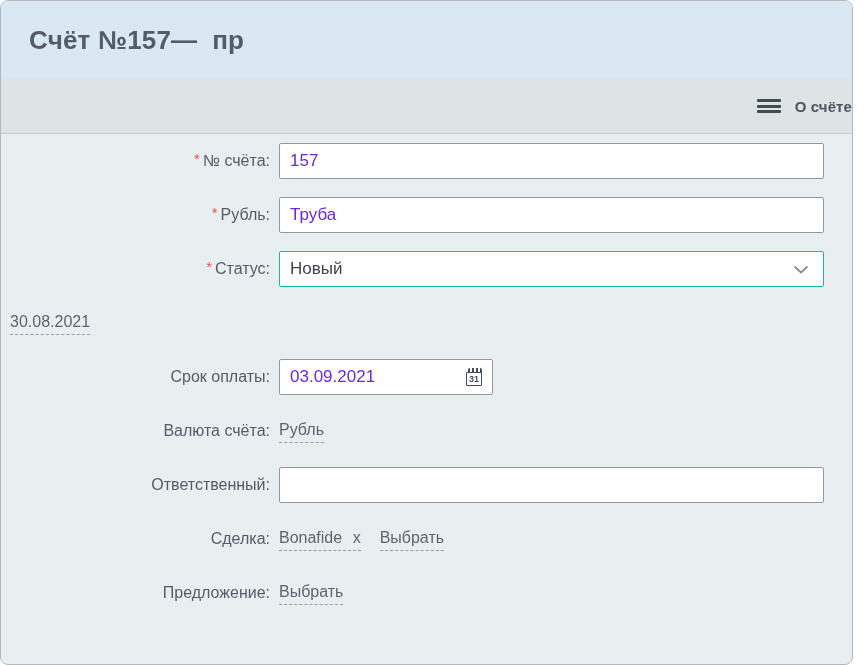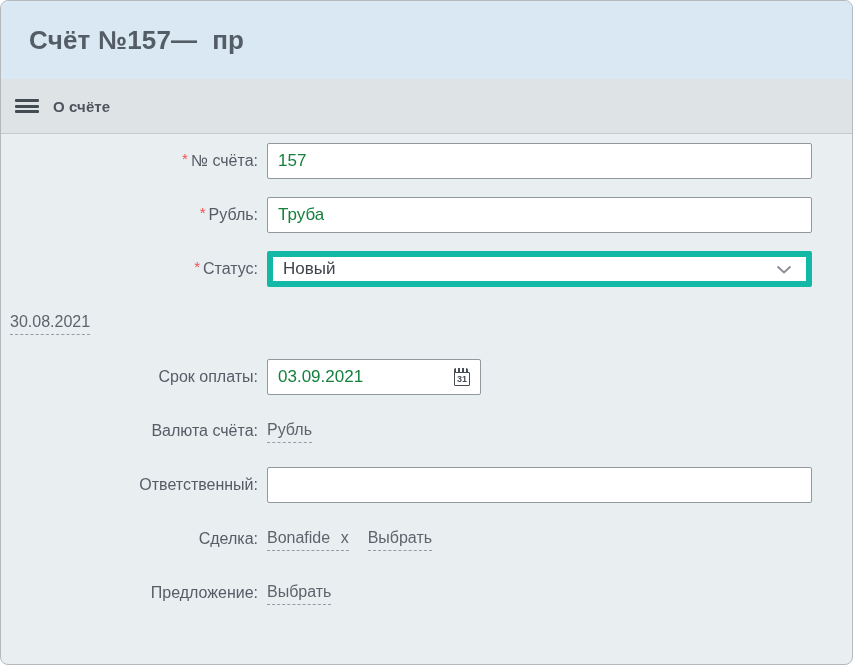--- a/index.html
+++ b/index.html
@@ -32,20 +32,21 @@
   }
 
   
   .toolbar {
     height: 55px;
     background: #dee3e6;
     border-bottom: 1px solid #c5cacd;
     display: flex;
     align-items: center;
     padding-left: 14px;
+    justify-content: flex-end;
   }
   .hamburger { width: 24px; cursor: pointer; margin-right: 14px; }
   .hamburger i {
     display: block;
     height: 3px;
     background: #434b53;
     margin: 2.5px 0;
     border-radius: 1px;
   }
   .toolbar-tab {
@@ -63,20 +64,21 @@
     align-items: center;
     min-height: 36px;
     margin-bottom: 18px;
   }
   .label-cell {
     width: 257px;
     flex: none;
     text-align: right;
     font-size: 16px;
     color: #545d66;
+    margin-left: 12px;
   }
   .req {
     color: #f15050;
     margin-right: 3px;
     position: relative;
     top: -2px;
     font-size: 15px;
   }
   .control-cell {
     margin-left: 9px;
@@ -84,48 +86,48 @@
     align-items: center;
   }
 
   .ti {
     width: 545px; height: 36px;
     border: 1px solid #92989d;
     border-radius: 2px;
     background: #ffffff;
     font-family: "Liberation Sans", sans-serif;
     font-size: 17px;
-    color: #15803d;
+    color: #6d28d9;
     padding: 0 10px;
     outline: none;
   }
 
   .select-box {
     width: 545px; height: 36px;
-    border: 6px solid #14b8a6;
+    border: 1px solid #14b8a6;
     border-radius: 2px;
     background: #ffffff;
     display: flex;
     align-items: center;
     justify-content: space-between;
     padding: 0 14px 0 10px;
     font-size: 17px;
     color: #3e444b;
     cursor: pointer;
   }
 
   .date-wrap { position: relative; }
   .ti.date { width: 214px; padding-right: 62px; }
   .cal-icon {
     position: absolute;
     right: 11px; top: 50%;
     transform: translateY(-50%);
     display: flex;
     flex-direction: column;
-    align-items: flex-start;
+    align-items: flex-end;
     cursor: pointer;
   }
   .cal-rings {
     width: 14px; height: 5px;
     background: repeating-linear-gradient(90deg, #454c54 0 2px, rgba(0,0,0,0) 2px 4px);
     border-radius: 2px 2px 0 0;
     margin-bottom: -1px;
   }
   .cal-day {
     min-width: 16px;

